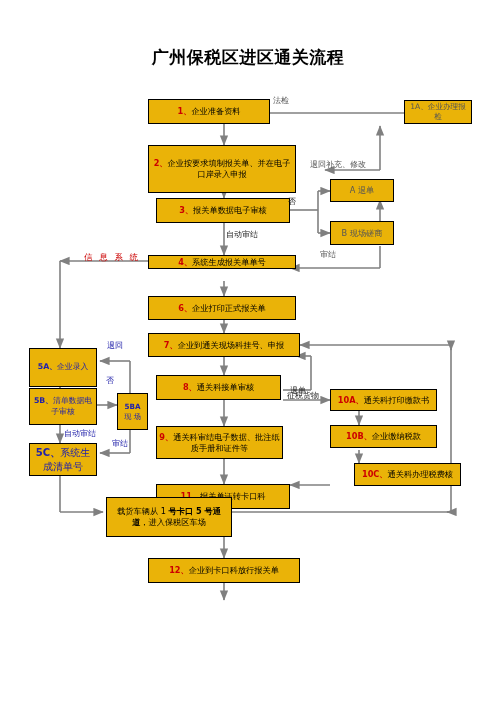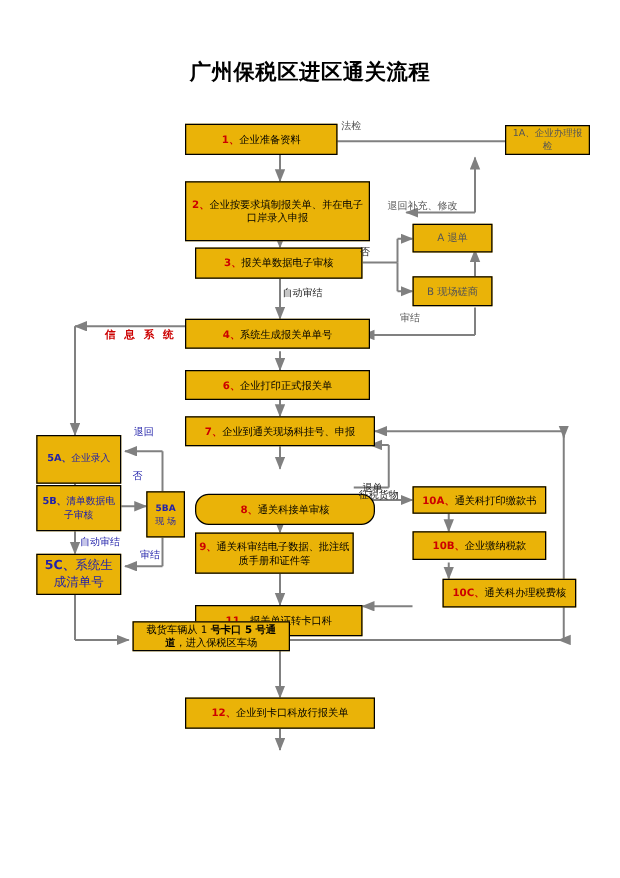--- a/index.html
+++ b/index.html
@@ -77,25 +77,24 @@
   }
   .edge-label.dark {
     color: #222222;
   }
   .edge-label.blue {
     color: #2222aa;
   }
   .sys-label {
     position: absolute;
     font-size: 8.5px;
-    font-weight: bold;
+    font-weight: normal;
     color: #cc0000;
     letter-spacing: 2px;
     white-space: nowrap;
-    margin-top: 10px;
   }
   .bold-seg { font-weight: bold; }
 </style>
 </head>
 <body>
 
 <div id="page-root">
 
   <div class="title">广州保税区进区通关流程</div>
 
@@ -175,33 +174,33 @@
   </div>
 
   <div class="node gray-node" style="left:330px; top:179px; width:64px; height:23px; color:#555;">
     <span>A 退单</span>
   </div>
 
   <div class="node gray-node" style="left:330px; top:221px; width:64px; height:24px; color:#555;">
     <span>B 现场磋商</span>
   </div>
 
-  <div class="node" style="left:148px; top:255px; width:148px; height:24px;">
+  <div class="node" style="left:148px; top:255px; width:148px; height:14px;">
     <span><span class="num">4、</span><span>系统生成报关单单号</span></span>
   </div>
 
   <div class="node" style="left:148px; top:296px; width:148px; height:24px;">
     <span><span class="num">6、</span><span>企业打印正式报关单</span></span>
   </div>
 
   <div class="node" style="left:148px; top:333px; width:152px; height:24px;">
     <span><span class="num">7、</span><span>企业到通关现场科挂号、申报</span></span>
   </div>
 
-  <div class="node" style="left:156px; top:395px; width:144px; height:25px;border-radius:11px;">
+  <div class="node" style="left:156px; top:375px; width:125px; height:25px;">
     <span><span class="num">8、</span><span>通关科接单审核</span></span>
   </div>
 
   <div class="node" style="left:156px; top:426px; width:127px; height:33px; line-height:1.3;">
     <span><span class="num">9、</span><span>通关科审结电子数据、批注纸质手册和证件等</span></span>
   </div>
 
   <div class="node" style="left:330px; top:389px; width:107px; height:22px;">
     <span><span class="num">10A、</span><span>通关科打印缴款书</span></span>
   </div>
@@ -211,21 +210,21 @@
   </div>
 
   <div class="node" style="left:330px; top:463px; width:107px; height:23px;margin-left:24px;">
     <span><span class="num">10C、</span><span>通关科办理税费核</span></span>
   </div>
 
   <div class="node" style="left:156px; top:484px; width:134px; height:25px;">
     <span><span class="num">11、</span><span>报关单证转卡口科</span></span>
   </div>
 
-  <div class="node" style="left:106px; top:497px; width:126px; height:24px; line-height:1.35;">
+  <div class="node" style="left:106px; top:497px; width:126px; height:40px; line-height:1.35;">
     <span><span>载货车辆从 1 </span><span class="bold-seg">号卡口 5 号通道</span><span>，进入保税区车场</span></span>
   </div>
 
   <div class="node" style="left:148px; top:558px; width:152px; height:25px;">
     <span><span class="num">12、</span><span>企业到卡口科放行报关单</span></span>
   </div>
 
   <div class="sys-label" style="left:84px; top:252px;">信 息 系 统</div>
 
   <div class="node blue-node" style="left:29px; top:348px; width:68px; height:39px; font-size:7.8px;">

